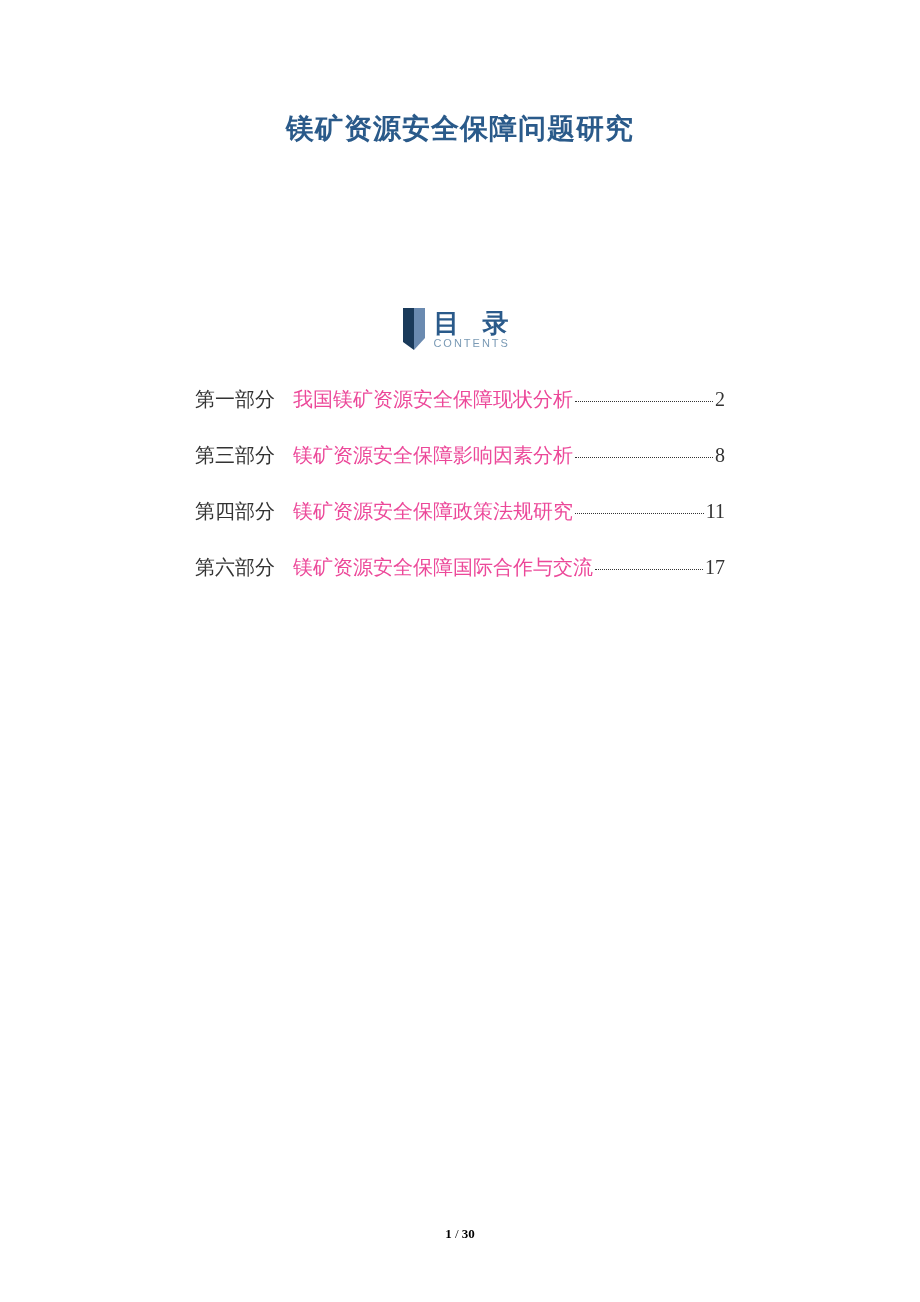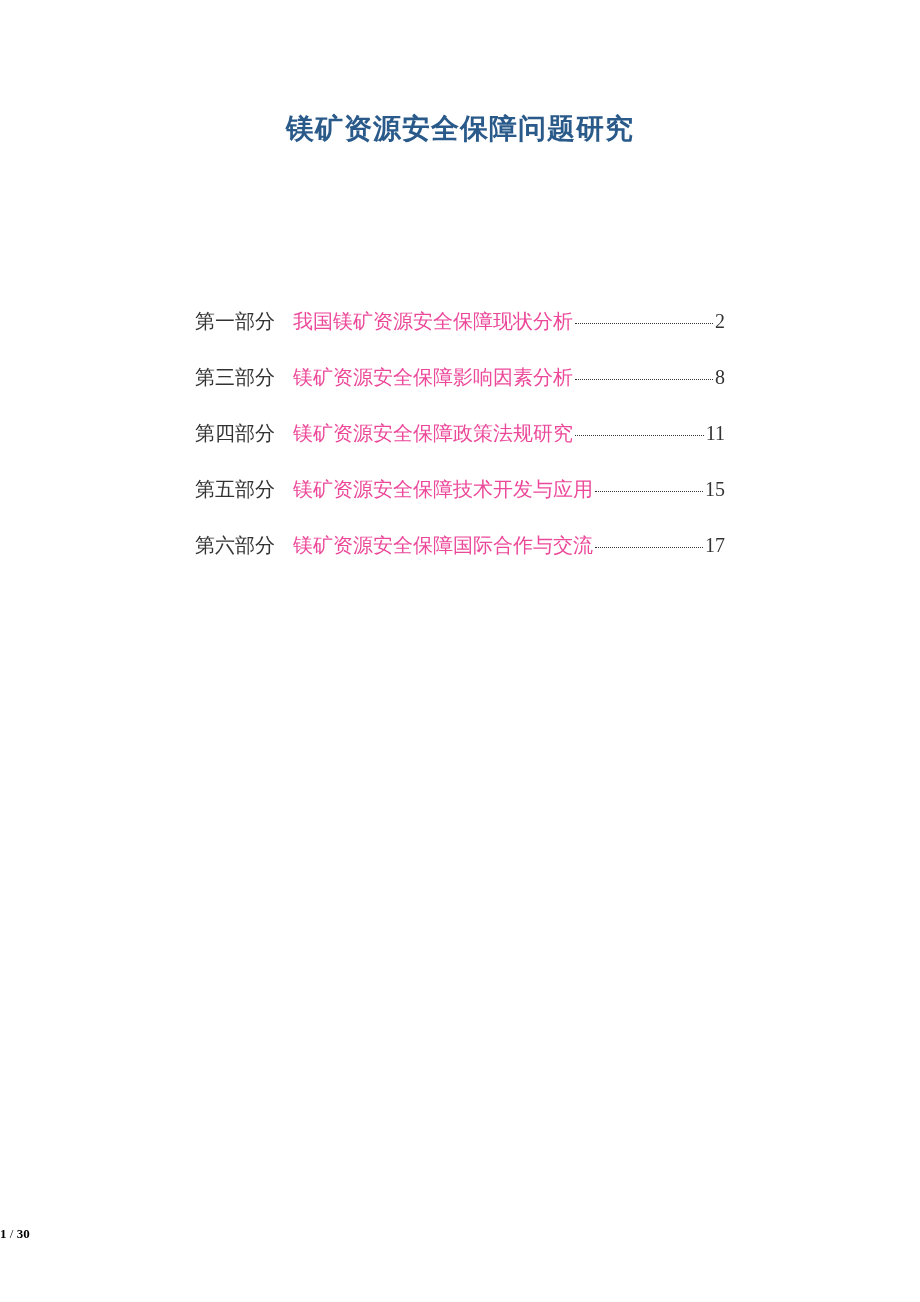--- a/index.html
+++ b/index.html
@@ -87,35 +87,47 @@
       min-width: 20px;
     }
     .toc-page {
       color: #333;
     }
     .page-footer {
       position: absolute;
       bottom: 60px;
       left: 0;
       right: 0;
-      text-align: left;
+      text-align: center;
       font-size: 13px;
       font-family: "Times New Roman", serif;
       color: #000;
     }
     .page-footer b {
       font-weight: bold;
     }
   </style>
 </head>
 <body>
 
 <div class="page">
   <h1 class="title">镁矿资源安全保障问题研究</h1>
 
+  <div class="toc-header">
+    <span class="toc-icon">
+      <svg viewBox="0 0 22 42" width="22" height="42">
+        <polygon points="0,0 11,0 11,42 0,34" fill="#1a3a5a"></polygon>
+        <polygon points="11,0 22,0 22,30 11,42" fill="#6a8ab0"></polygon>
+      </svg>
+    </span>
+    <span class="toc-label-block">
+      <span class="toc-label">目 录</span>
+      <span class="toc-sublabel">CONTENTS</span>
+    </span>
+  </div>
 
   <div class="toc-list">
     <div class="toc-entry">
       <span class="toc-part">第一部分</span>
       <span class="toc-gap"></span>
       <span class="toc-text">我国镁矿资源安全保障现状分析</span>
       <span class="toc-dots"></span>
       <span class="toc-page">2</span>
     </div>
     <div class="toc-entry">
@@ -126,27 +138,20 @@
       <span class="toc-page">8</span>
     </div>
     <div class="toc-entry">
       <span class="toc-part">第四部分</span>
       <span class="toc-gap"></span>
       <span class="toc-text">镁矿资源安全保障政策法规研究</span>
       <span class="toc-dots"></span>
       <span class="toc-page">11</span>
     </div>
     <div class="toc-entry">
-      <span class="toc-part">第五部分</span>
-      <span class="toc-gap"></span>
-      <span class="toc-text">镁矿资源安全保障技术开发与应用</span>
-      <span class="toc-dots"></span>
-      <span class="toc-page">15</span>
-    </div>
-    <div class="toc-entry">
       <span class="toc-part">第六部分</span>
       <span class="toc-gap"></span>
       <span class="toc-text">镁矿资源安全保障国际合作与交流</span>
       <span class="toc-dots"></span>
       <span class="toc-page">17</span>
     </div>
   </div>
 </div>
 
 <div class="page-footer">

